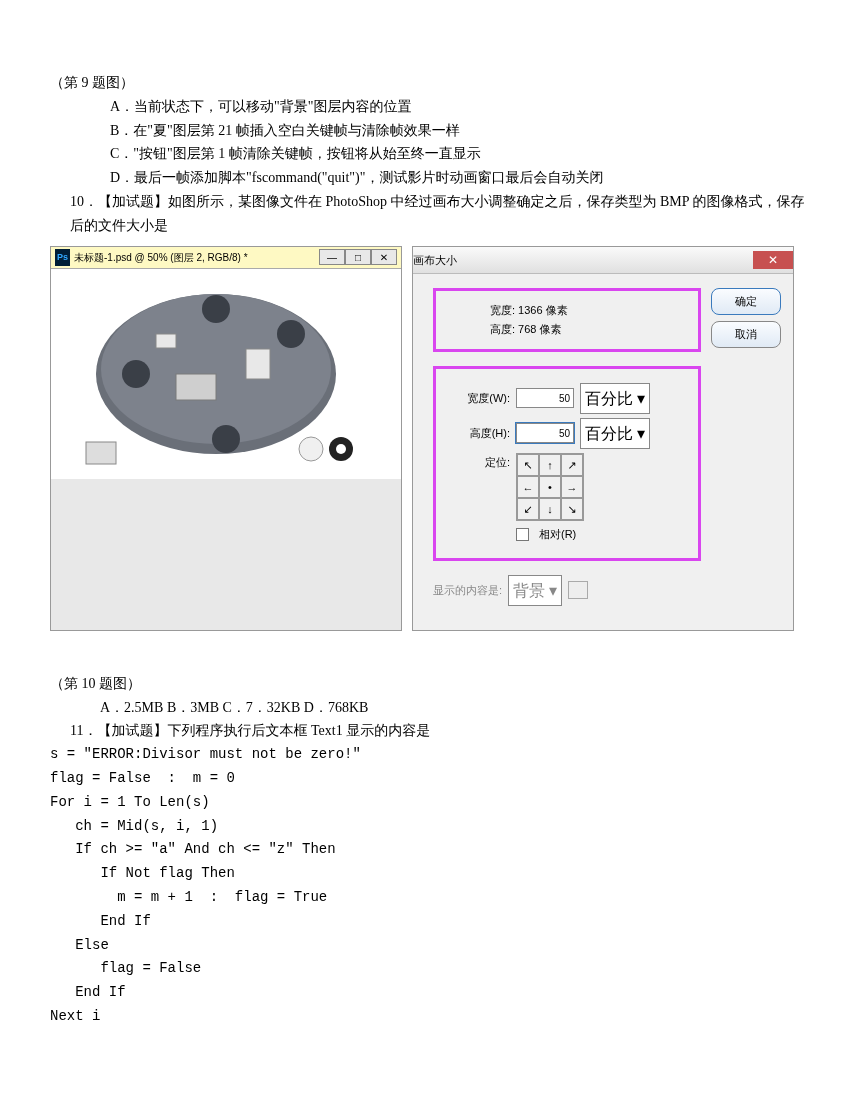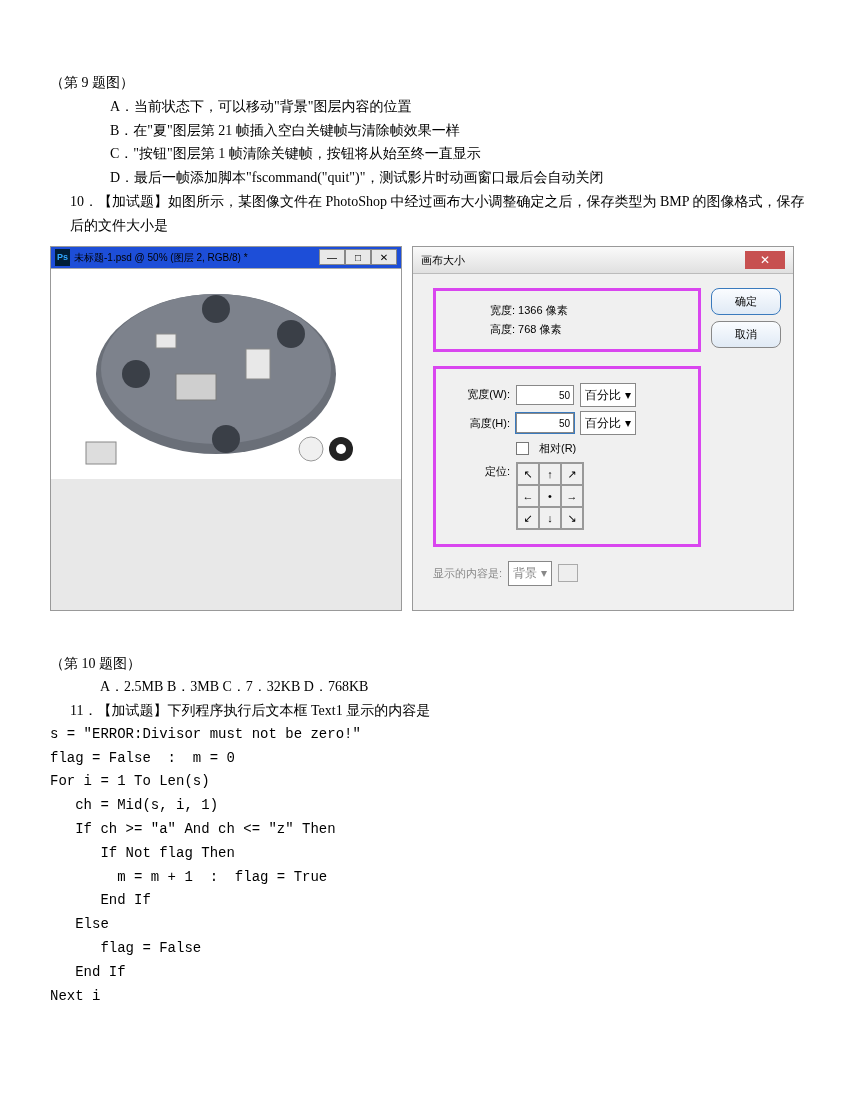--- a/index.html
+++ b/index.html
@@ -17,21 +17,21 @@
   .q-line { padding-left: 0; margin-left: 20px; }
   .imgs-row { display: flex; gap: 10px; margin: 8px 0; }
   .ps-window {
     width: 350px;
     background: #e8e8e8;
     border: 1px solid #999;
     font-family: "Microsoft YaHei", sans-serif;
     font-size: 10px;
   }
   .ps-titlebar {
-    background: #1d4ed8;
+    background: #fef9c3;
     display: flex;
     justify-content: space-between;
     align-items: center;
     padding: 2px 4px;
     border-bottom: 1px solid #aaa;
   }
   .win-btns { display: flex; gap: 0; }
   .win-btn {
     border: 1px solid #888;
     width: 24px;
@@ -63,21 +63,21 @@
   .dialog {
     width: 380px;
     background: #f0f0f0;
     border: 1px solid #999;
     font-family: "Microsoft YaHei", sans-serif;
     font-size: 11px;
     position: relative;
   }
   .dlg-title {
     background: linear-gradient(#fafafa, #e0e0e0);
-    padding: 4px 8px;
+    padding: 4px 0;
     display: flex;
     justify-content: space-between;
     align-items: center;
     border-bottom: 1px solid #bbb;
   }
   .close-x {
     background: #c75050;
     color: #fff;
     width: 40px;
     height: 18px;
@@ -107,21 +107,21 @@
     border: 1px solid #888;
     background: #fff;
     padding: 1px 3px;
     font-size: 10px;
     text-align: right;
   }
   .dropdown {
     border: 1px solid #888;
     background: #fff;
     padding: 1px 4px;
-    font-size: 12px;
+    font-size: 16px;
     display: inline-flex;
     align-items: center;
     gap: 4px;
   }
   .anchor-grid {
     display: grid;
     grid-template-columns: repeat(3, 22px);
     grid-template-rows: repeat(3, 22px);
     border: 1px solid #999;
   }
@@ -212,37 +212,37 @@
             </span>
           </div>
           <div class="field-row">
             <span class="lbl">高度(H):</span>
             <span class="inp" style="outline:1px solid #3a7abd;">50</span>
             <span class="dropdown">
               <span>百分比</span>
               <span>▾</span>
             </span>
           </div>
-          <div class="field-row" style="padding-left:66px;">
-            <span class="chk"></span>
-            <span>相对(R)</span>
-          </div>
           <div class="field-row" style="align-items:flex-start;">
             <span class="lbl">定位:</span>
             <div class="anchor-grid">
               <div>↖</div>
                 <div>↑</div>
                 <div>↗</div>
               <div>←</div>
                 <div>•</div>
                 <div>→</div>
               <div>↙</div>
                 <div>↓</div>
                 <div>↘</div>
             </div>
+          </div>
+          <div class="field-row" style="padding-left:66px;">
+            <span class="chk"></span>
+            <span>相对(R)</span>
           </div>
         </div>
         <div class="field-row" style="color:#888;">
           <span>显示的内容是:</span>
           <span class="dropdown" style="color:#888;">
             <span>背景</span>
             <span>▾</span>
           </span>
           <span style="width:18px;height:16px;border:1px solid #aaa;background:#eee;"></span>
         </div>

